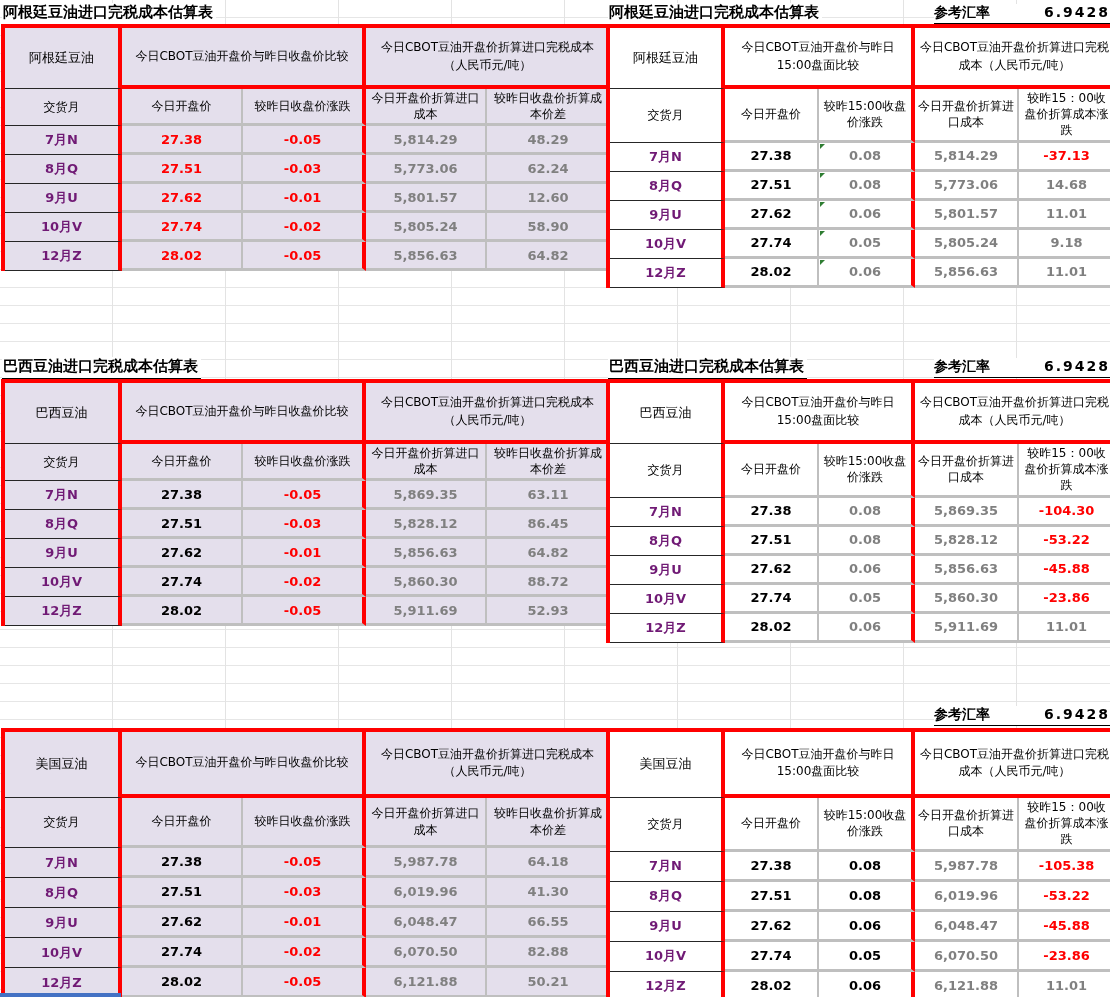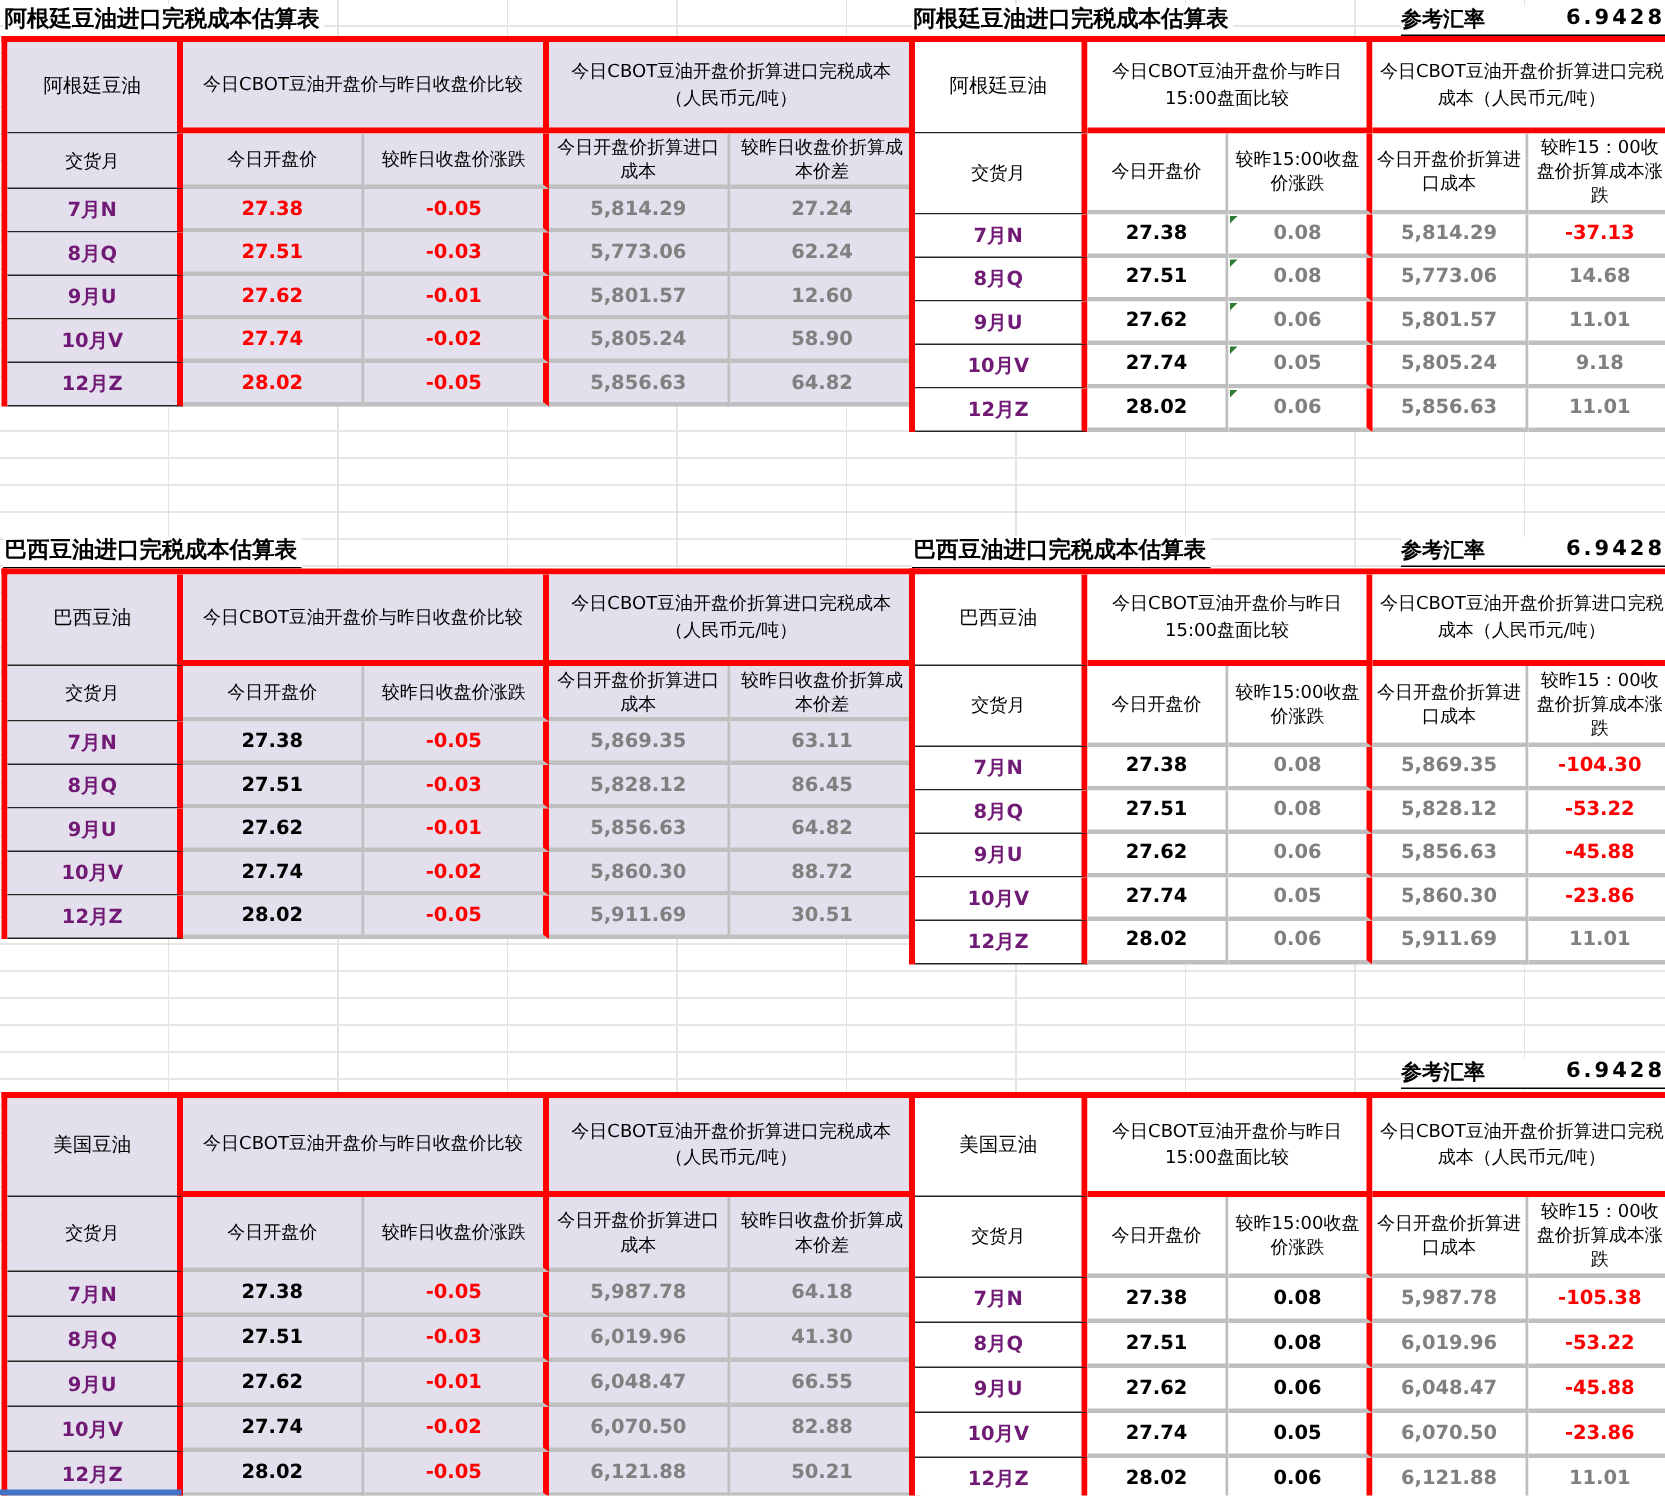--- a/index.html
+++ b/index.html
@@ -76,21 +76,21 @@
           <th class="c3">今日开盘价折算进口成本</th>
           <th class="c4">较昨日收盘价折算成本价差</th>
         </tr>
       </thead>
       <tbody>
         <tr class="data">
           <td class="c0 month">7月N</td>
           <td class="c1 vr">27.38</td>
           <td class="c2 vr">-0.05</td>
           <td class="c3 vg">5,814.29</td>
-          <td class="c4 vg">27.24</td>
+          <td class="c4 vg">48.29</td>
         </tr>
         <tr class="data">
           <td class="c0 month">8月Q</td>
           <td class="c1 vr">27.51</td>
           <td class="c2 vr">-0.03</td>
           <td class="c3 vg">5,773.06</td>
           <td class="c4 vg">62.24</td>
         </tr>
         <tr class="data">
           <td class="c0 month">9月U</td>
@@ -231,21 +231,21 @@
           <td class="c1 vb">27.74</td>
           <td class="c2 vr">-0.02</td>
           <td class="c3 vg">5,860.30</td>
           <td class="c4 vg">88.72</td>
         </tr>
         <tr class="data">
           <td class="c0 month">12月Z</td>
           <td class="c1 vb">28.02</td>
           <td class="c2 vr">-0.05</td>
           <td class="c3 vg">5,911.69</td>
-          <td class="c4 vg">30.51</td>
+          <td class="c4 vg">52.93</td>
         </tr>
       </tbody>
     </table>
   <table class="g-mid" style="left:606px;top:379px;width:504px">
     <colgroup>
         <col style="width:115px">
         <col style="width:94px">
         <col style="width:96px">
         <col style="width:104px">
         <col style="width:95px">

